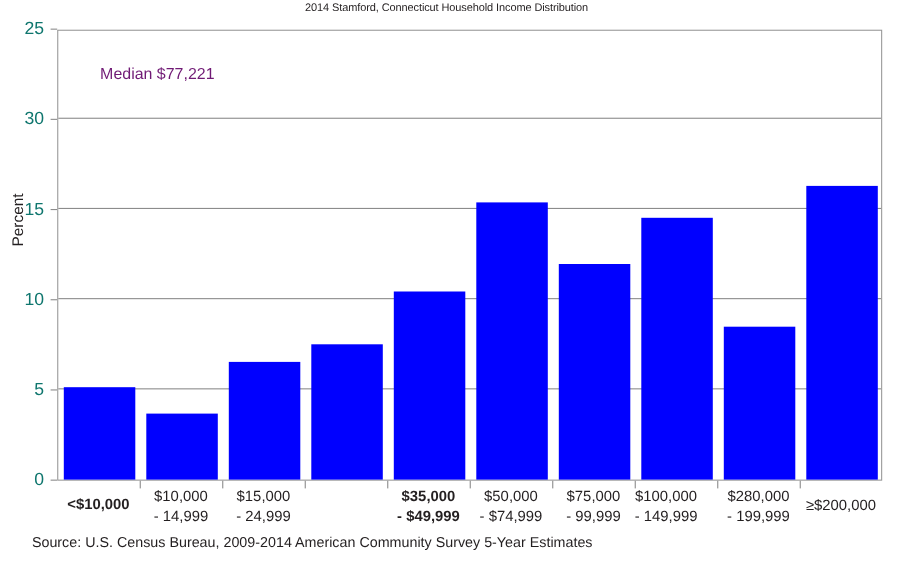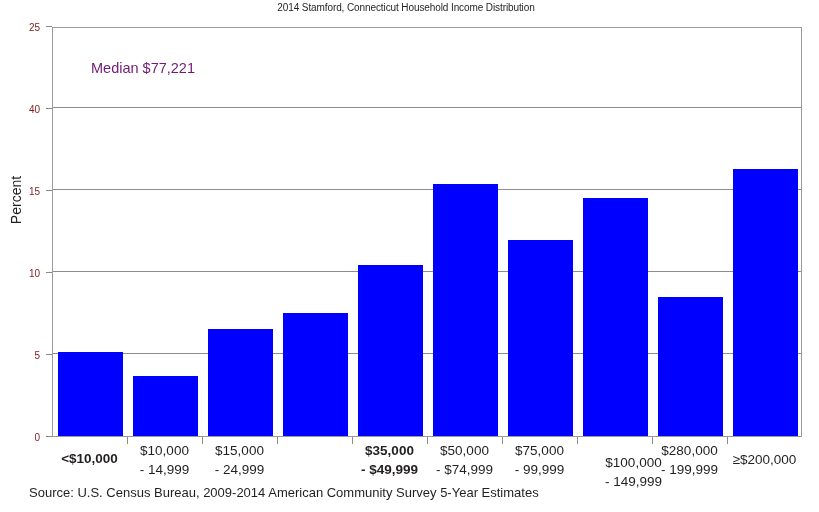--- a/index.html
+++ b/index.html
@@ -60,22 +60,22 @@
     position: absolute;
     left: 0;
     top: 27px;
     width: 46px;
     height: 410px;
   }
   #y-axis-labels .ytl {
     position: absolute;
     right: 6px;
     transform: translateY(-50%);
-    font-size: 10px;
-    color: #7f1d1d;
+    font-size: 16px;
+    color: #0f766e;
     text-align: right;
     white-space: nowrap;
   }
   #y-axis-ticks {
     position: absolute;
     left: 46px;
     top: 27px;
     width: 6px;
     height: 410px;
   }
@@ -169,21 +169,21 @@
 
   <div id="chart-title">2014 Stamford, Connecticut Household Income Distribution</div>
 
   <div id="y-axis-title">Percent</div>
 
   <div id="y-axis-labels">
       <div class="ytl" style="bottom: 0px; top: auto; transform: translateY(50%);">0</div>
       <div class="ytl" style="bottom: 82px; top: auto; transform: translateY(50%);">5</div>
       <div class="ytl" style="bottom: 164px; top: auto; transform: translateY(50%);">10</div>
       <div class="ytl" style="bottom: 246px; top: auto; transform: translateY(50%);">15</div>
-      <div class="ytl" style="bottom: 328px; top: auto; transform: translateY(50%);">40</div>
+      <div class="ytl" style="bottom: 328px; top: auto; transform: translateY(50%);">30</div>
       <div class="ytl" style="bottom: 410px; top: auto; transform: translateY(50%);">25</div>
     </div>
   <div id="y-axis-ticks">
       <div class="ytick" style="bottom: 0px; top: auto;"></div>
       <div class="ytick" style="bottom: 82px; top: auto;"></div>
       <div class="ytick" style="bottom: 164px; top: auto;"></div>
       <div class="ytick" style="bottom: 246px; top: auto;"></div>
       <div class="ytick" style="bottom: 328px; top: auto;"></div>
       <div class="ytick" style="bottom: 410px; top: auto;"></div>
     </div>
@@ -222,20 +222,20 @@
       <div class="xtick" style="left: 600px;"></div>
       <div class="xtick" style="left: 675px;"></div>
     </div>
   <div id="x-axis-labels">
       <div class="xl" style="left: 0px; width: 75px; top: 8px; font-weight: bold;"><span>&lt;$10,000</span></div>
       <div class="xl" style="left: 75px; width: 75px;"><span>$10,000</span><span class="l2">- 14,999</span></div>
       <div class="xl" style="left: 150px; width: 75px;"><span>$15,000</span><span class="l2">- 24,999</span></div>
       <div class="xl" style="left: 300px; width: 75px; font-weight: bold;"><span>$35,000</span><span class="l2">- $49,999</span></div>
       <div class="xl" style="left: 375px; width: 75px;"><span>$50,000</span><span class="l2">- $74,999</span></div>
       <div class="xl" style="left: 450px; width: 75px;"><span>$75,000</span><span class="l2">- 99,999</span></div>
-      <div class="xl" style="left: 544px; width: 75px; margin-top: 12px;"><span>$100,000</span><span class="l2">- 149,999</span></div>
+      <div class="xl" style="left: 516px; width: 75px;"><span>$100,000</span><span class="l2">- 149,999</span></div>
       <div class="xl" style="left: 600px; width: 75px;"><span>$280,000</span><span class="l2">- 199,999</span></div>
       <div class="xl" style="left: 675px; width: 75px; top: 9px;"><span>≥$200,000</span></div>
     </div>
 
   <div id="source-note">Source: U.S. Census Bureau, 2009-2014 American Community Survey 5-Year Estimates</div>
 
 </div>
 
 </body></html>

